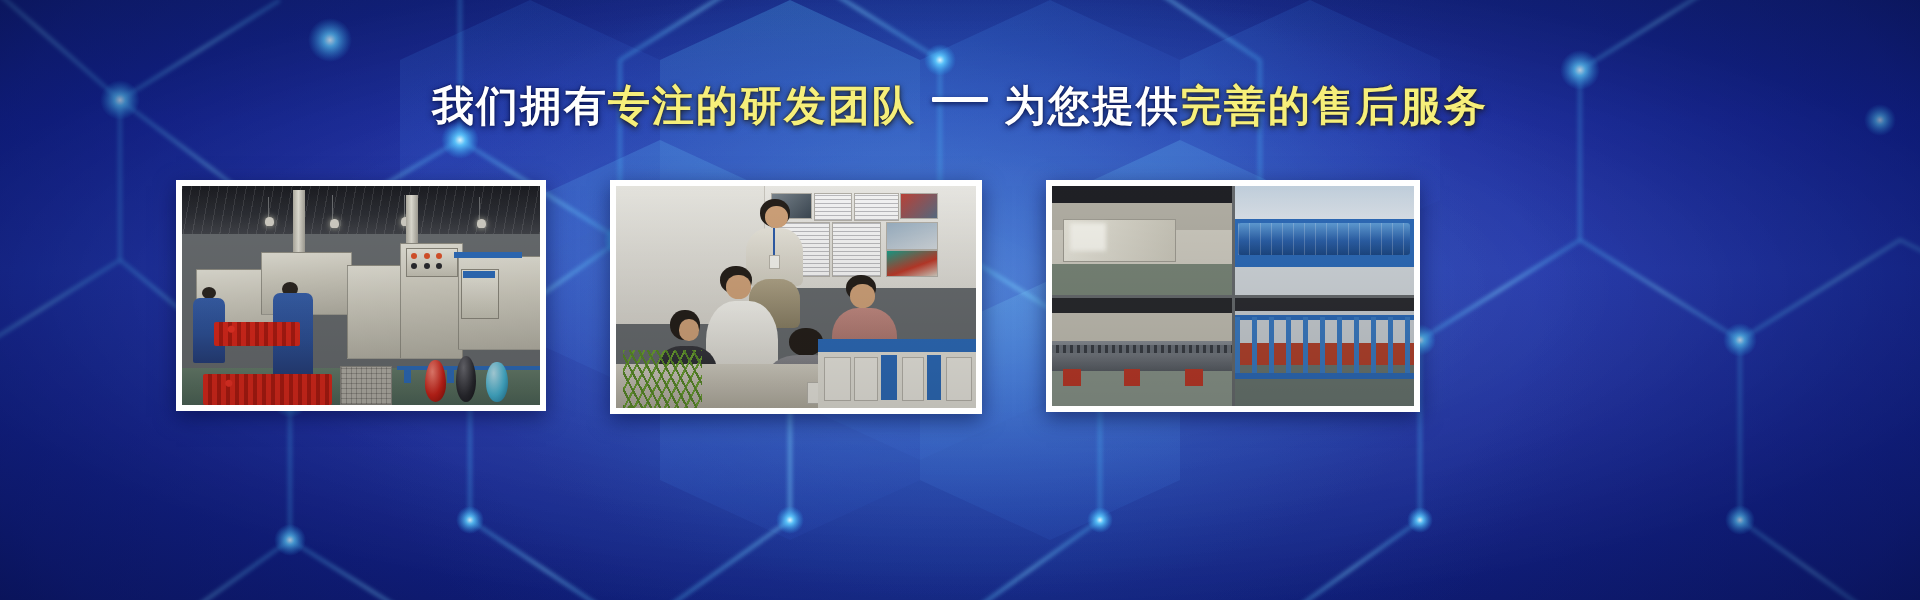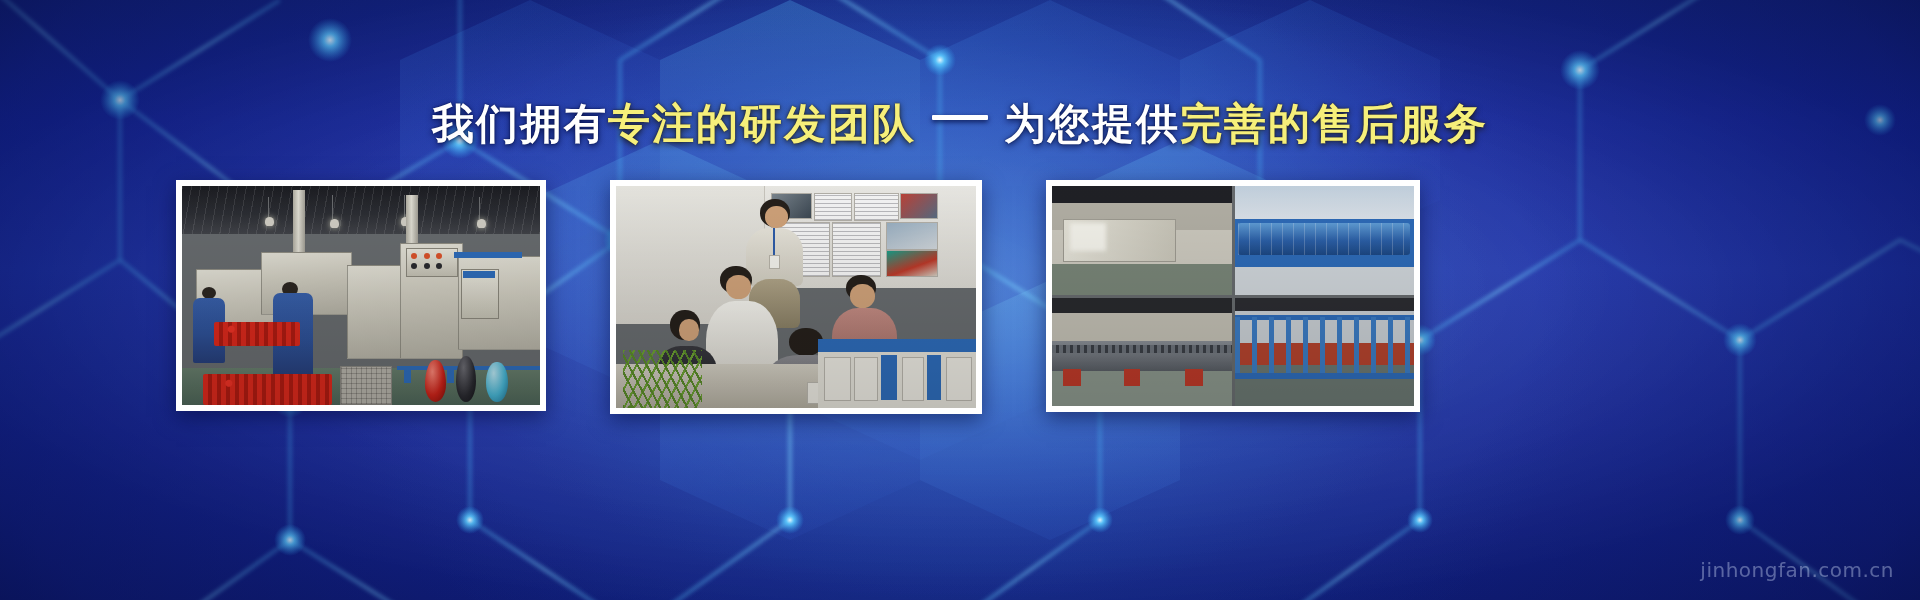--- a/index.html
+++ b/index.html
@@ -21,21 +21,21 @@
   .lattice{opacity:.85;}
   .nodes{opacity:.95;}
   .vig{
     position:absolute;inset:0;pointer-events:none;
     background:
       radial-gradient(ellipse 1250px 680px at 50% 50%, rgba(0,0,0,0) 46%, rgba(6,14,74,.46) 82%, rgba(4,10,60,.72) 100%);
   }
 
   
   #headline{
-    position:absolute;left:0;right:0;top:100px;text-align:center;
+    position:absolute;left:0;right:0;top:82px;text-align:center;
     font-size:42px;line-height:1;font-weight:700;letter-spacing:2px;
     white-space:nowrap;z-index:7;
   }
   #headline span{display:inline-block;vertical-align:middle;}
   .t-white{color:#ffffff;text-shadow:0 2px 6px rgba(2,10,60,.85),0 0 2px rgba(2,10,60,.9);}
   .t-yellow{color:#f6ef7a;text-shadow:0 2px 6px rgba(20,16,0,.8),0 0 2px rgba(40,30,0,.85);}
   .t-dash{
     display:inline-block;width:56px;height:5px;background:#ffffff;
     margin:0 16px 12px 16px;vertical-align:middle;border-radius:1px;
     box-shadow:0 2px 5px rgba(2,10,60,.8);
@@ -401,14 +401,13 @@
           <div class="beam"></div>
             <div class="rack"></div>
             <div class="beam2"></div>
         </div>
         <div class="shade"></div>
       </div>
     </div>
 
   </div>
 
-  <div id="watermark">jinhongfan.com.cn</div>
 </div>
 
 </body></html>

